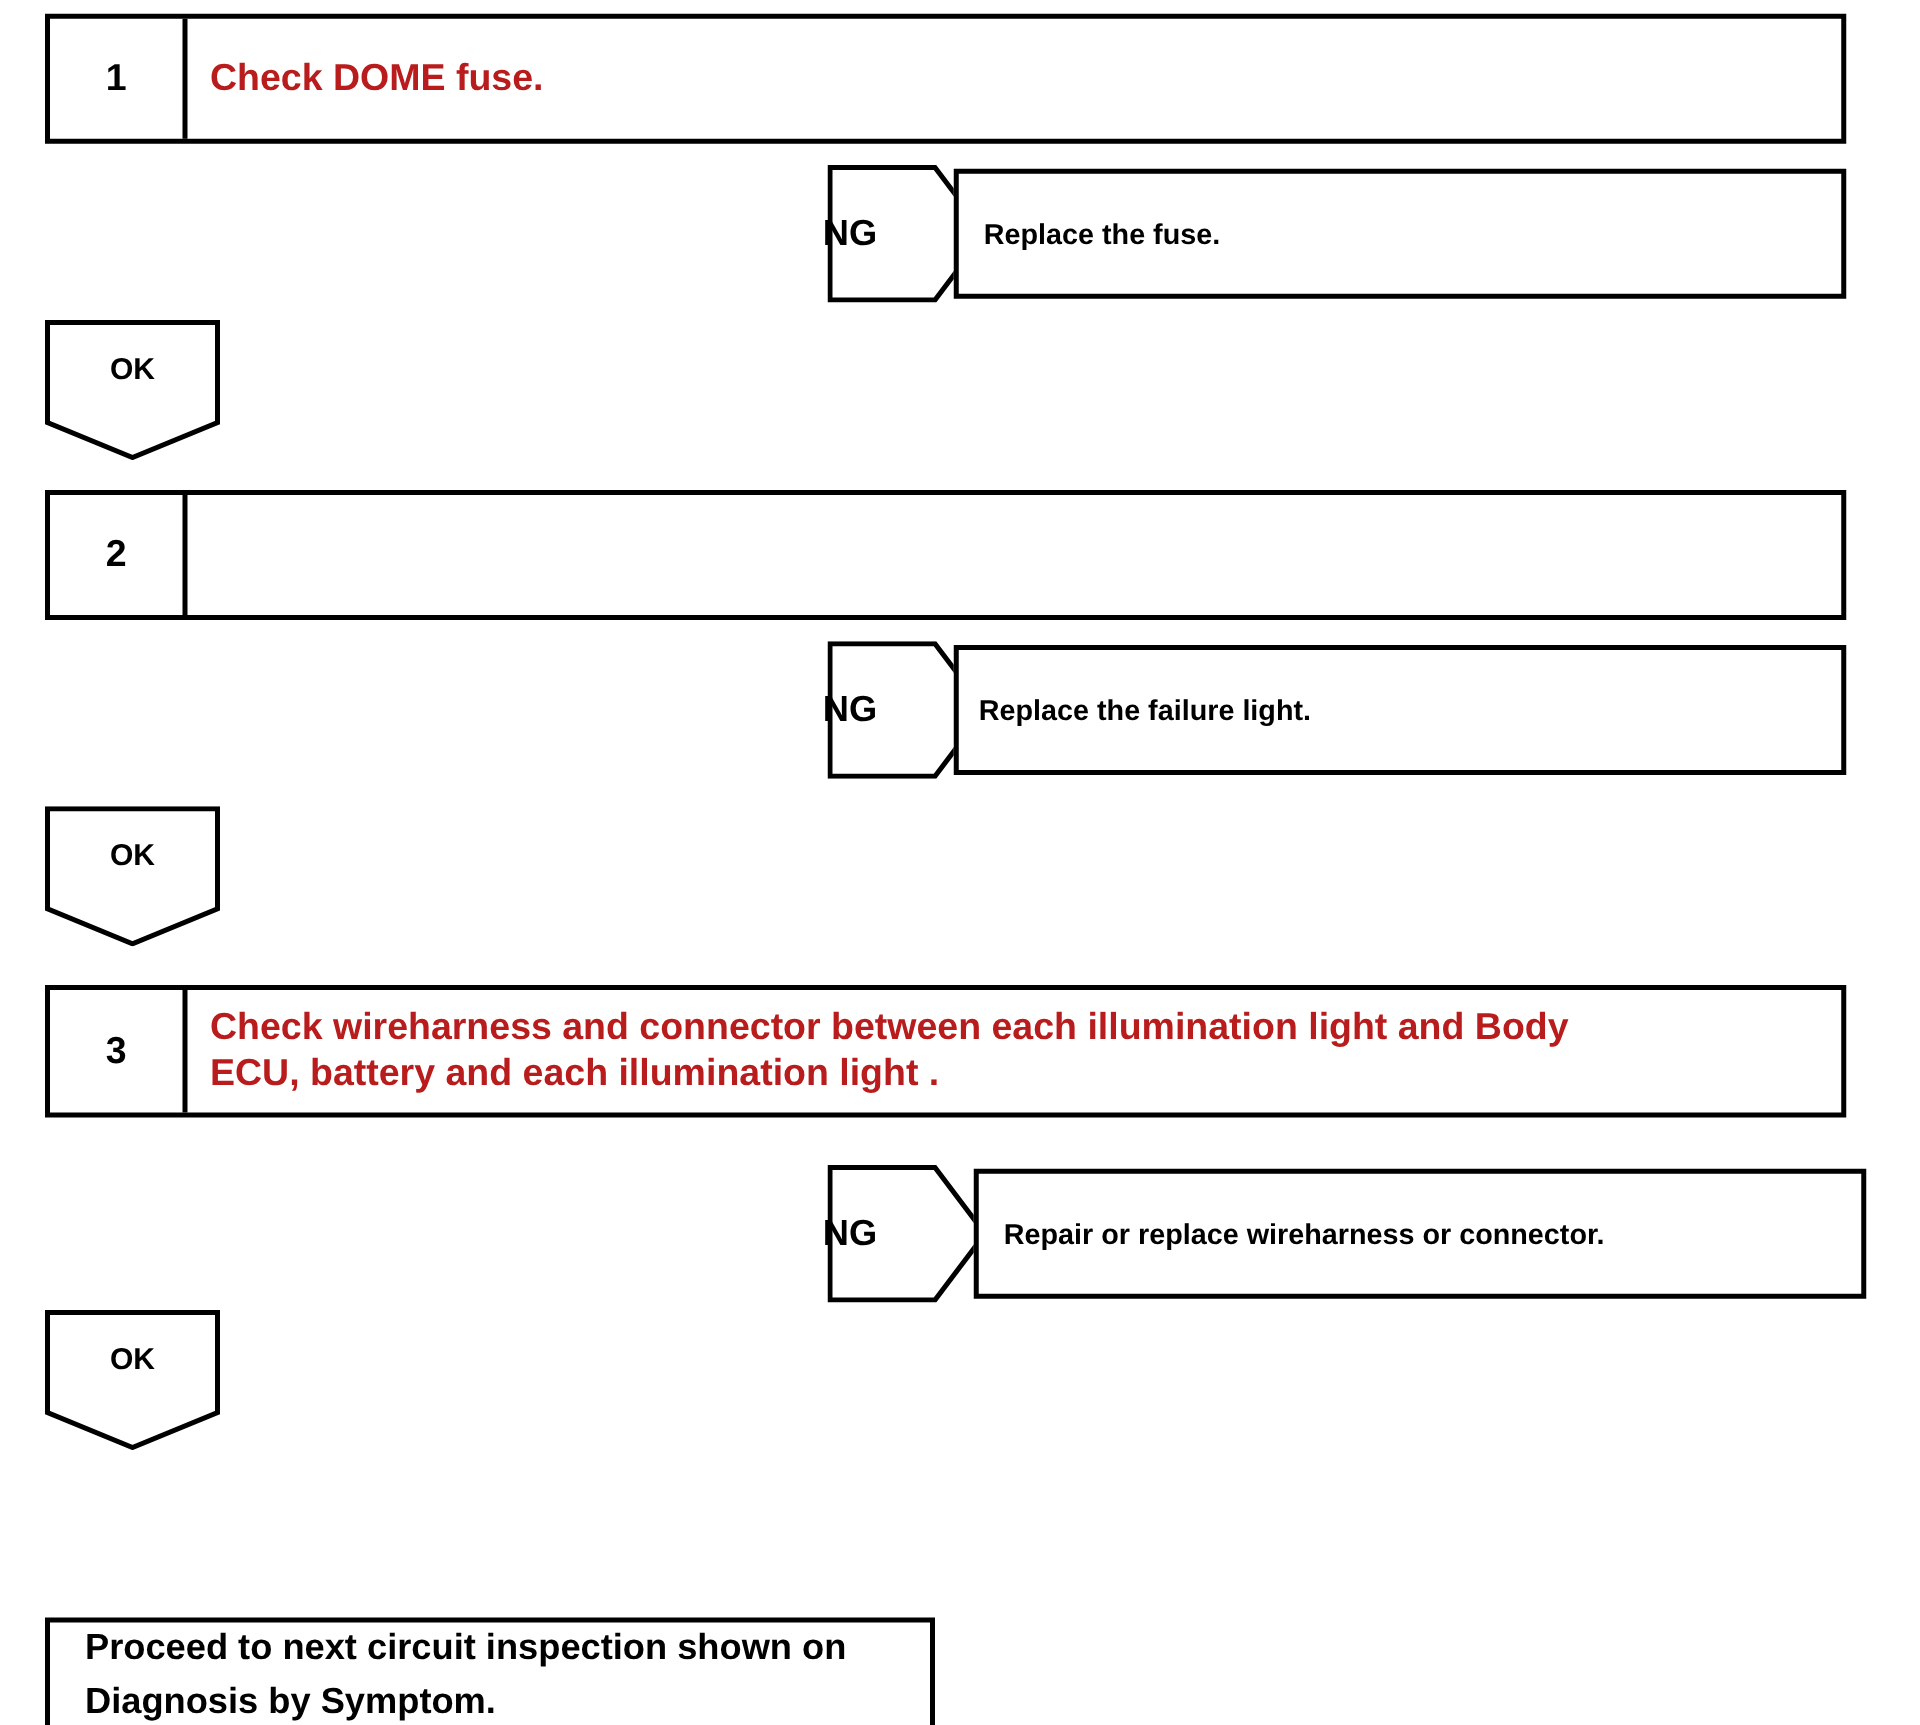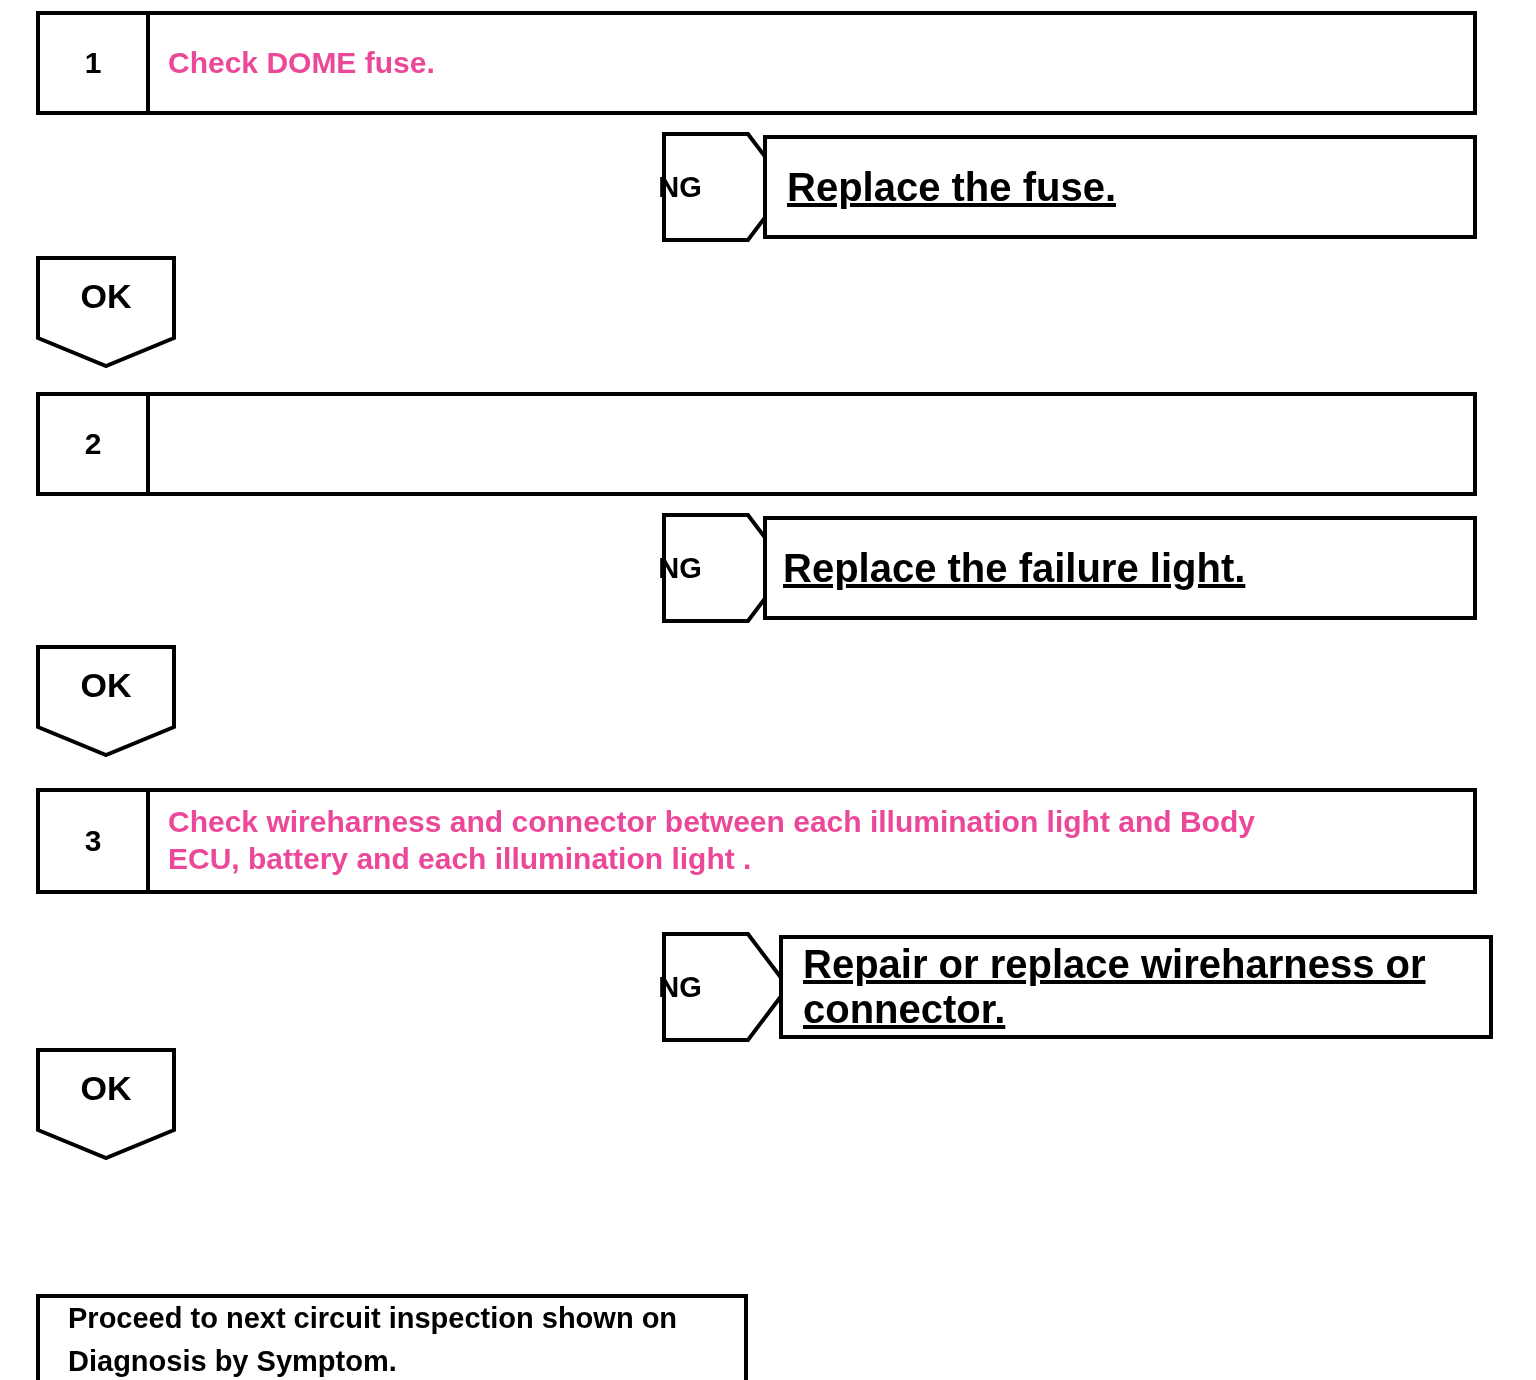--- a/index.html
+++ b/index.html
@@ -39,21 +39,21 @@
     letter-spacing: 0px;
   }
   .step-text {
     flex: 1 1 auto;
     display: flex;
     align-items: center;
     padding-left: 18px;
     padding-right: 10px;
     font-size: 30px;
     font-weight: bold;
-    color: #ec4899;
+    color: #b91c1c;
     line-height: 1.22;
     white-space: pre-line;
   }
 
   
   .ng-shape {
     position: absolute;
     width: 140px;
     height: 110px;
     padding-left: 28px;
@@ -80,24 +80,23 @@
   
   .result-box {
     position: absolute;
     box-sizing: border-box;
     border: 4px solid #000000;
     background: #ffffff;
     display: flex;
     align-items: center;
     padding-left: 20px;
     padding-right: 12px;
-    font-size: 40px;
-    font-weight: bold;
-    color: #000000;
-    text-decoration: underline;
+    font-size: 23px;
+    font-weight: bold;
+    color: #000000;
   }
 
   
   .ok-shape {
     position: absolute;
     width: 140px;
     height: 112px;
   }
   .ok-shape svg {
     display: block;
@@ -106,21 +105,21 @@
   }
   .ok-label {
     position: absolute;
     left: 0;
     top: 0;
     width: 140px;
     height: 80px;
     display: flex;
     align-items: center;
     justify-content: center;
-    font-size: 34px;
+    font-size: 24px;
     font-weight: bold;
     color: #000000;
   }
 
   
   .final-box {
     position: absolute;
     box-sizing: border-box;
     border: 4px solid #000000;
     background: #ffffff;

